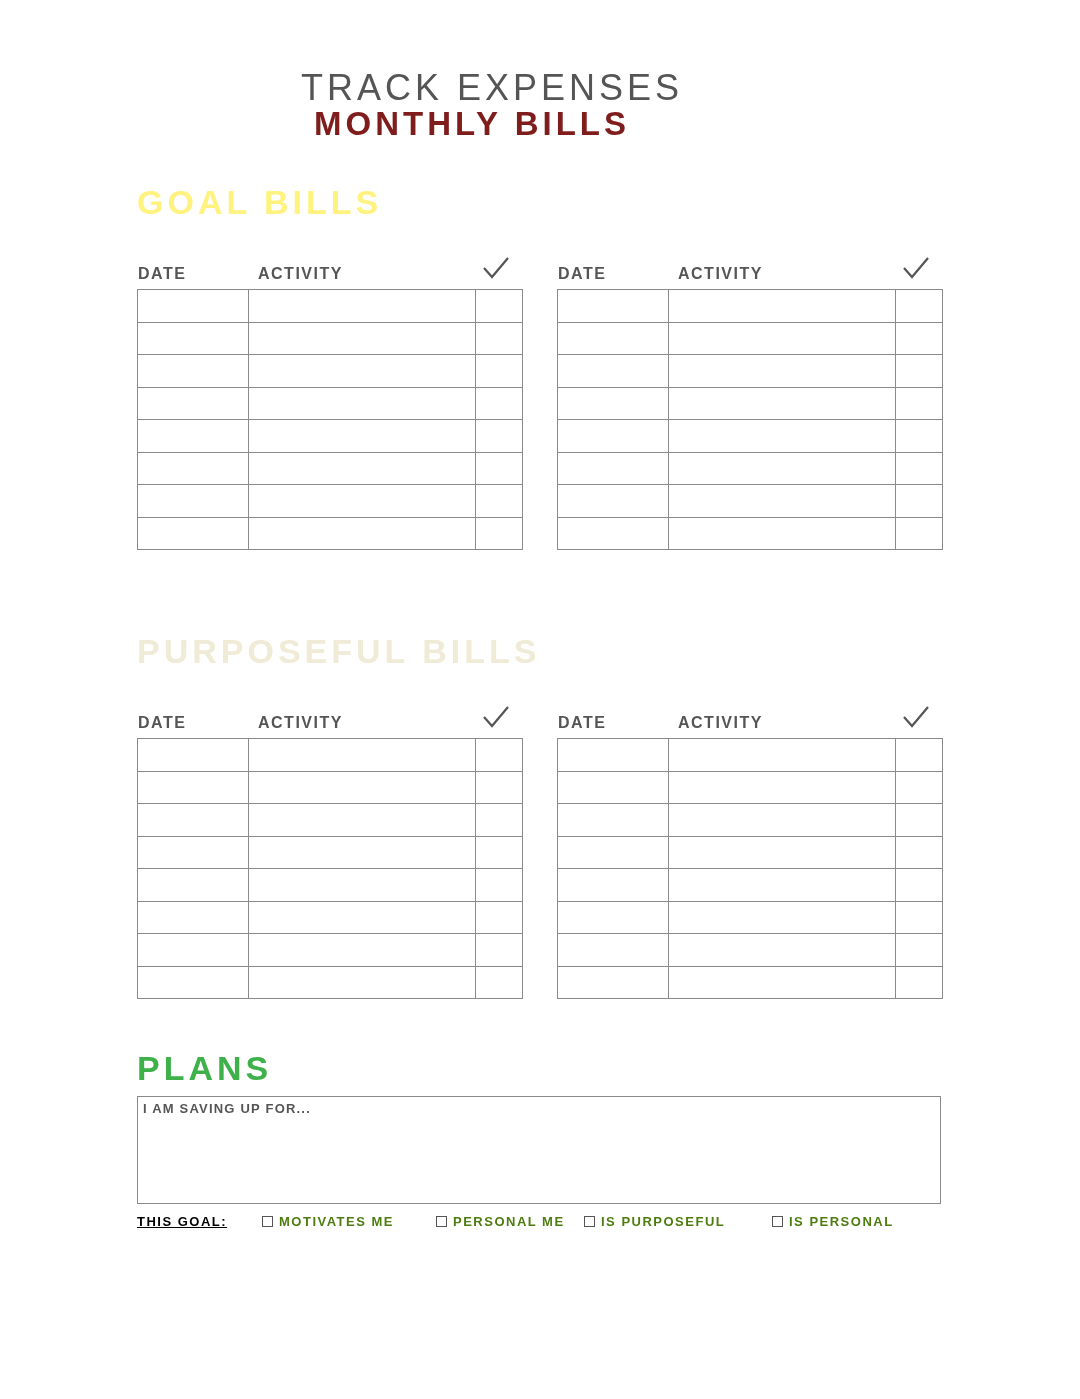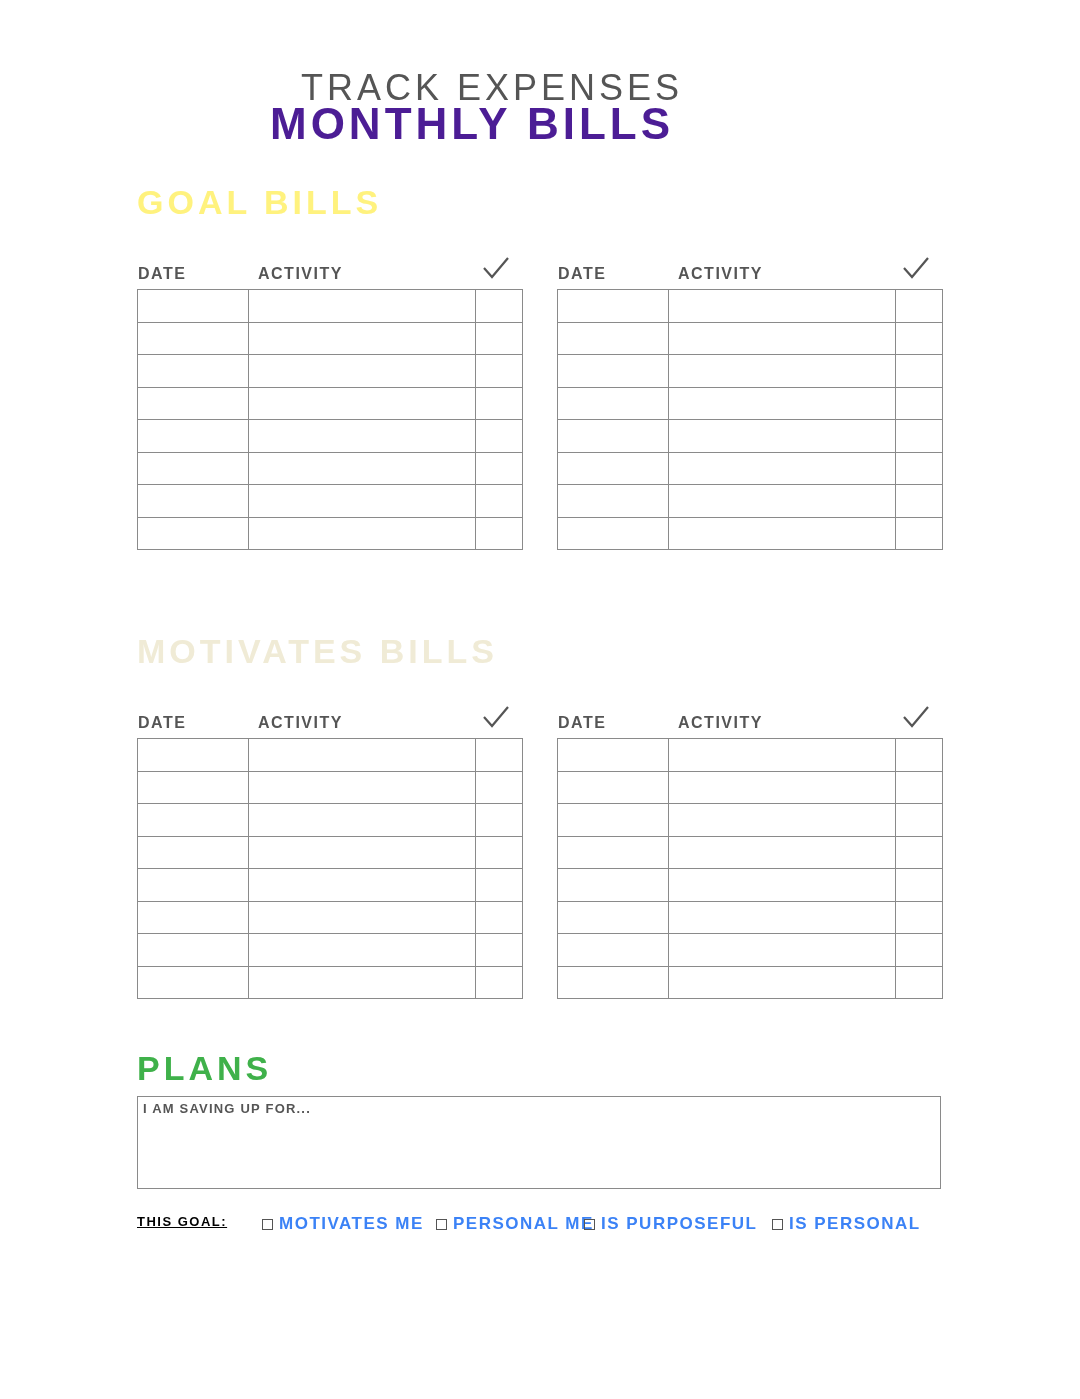--- a/index.html
+++ b/index.html
@@ -10,21 +10,21 @@
     }
     .abs { position: absolute; }
     .title-top {
       left: 0; width: 940px; top: 68px; text-align: center;
       font-size: 36px; letter-spacing: 4px; color: #555555; font-weight: normal;
       line-height: 40px;
       padding-left: 22px;
     }
     .title-main {
       left: 0; width: 944px; top: 104px; text-align: center;
-      font-size: 44px; letter-spacing: 4px; color: #4c1d95; font-weight: bold;
+      font-size: 33px; letter-spacing: 4px; color: #7f1d1d; font-weight: bold;
       line-height: 40px;
     }
     .section-title {
       left: 137px; font-size: 34px; font-weight: bold; letter-spacing: 4px;
       line-height: 40px;
     }
     .sec-fixed { top: 182px; color: #fff27e; }
     .sec-unexp { top: 631px; color: #f0ebd6; }
     .sec-plans { top: 1048px; color: #3fb14a; }
 
@@ -41,37 +41,37 @@
       border-collapse: collapse; width: 385px; table-layout: fixed;
     }
     table.grid td {
       border: 1px solid #8a8a8a; height: 31.5px; padding: 0;
     }
     table.grid col.c1 { width: 111px; }
     table.grid col.c2 { width: 227px; }
     table.grid col.c3 { width: 47px; }
 
     .plans-box {
-      left: 137px; top: 1096px; width: 804px; height: 93px;
+      left: 137px; top: 1096px; width: 804px; height: 108px;
       border: 1px solid #8a8a8a; box-sizing: border-box;
     }
     .plans-label {
       position: absolute; left: 5px; top: 4px; font-size: 13px; font-weight: bold;
       letter-spacing: 1.2px; color: #555555;
     }
     .goal-row { top: 1214px; left: 137px; height: 18px; width: 820px; }
     .goal-row .lead {
       position: absolute; left: 0; top: 0; font-size: 13px; font-weight: bold;
       letter-spacing: 1.5px; color: #000000; text-decoration: underline;
     }
     .goal-opt { position: absolute; top: 0; display: flex; align-items: center; gap: 6px; }
     .goal-opt .box {
       width: 9px; height: 9px; border: 1.3px solid #555555; display: inline-block;
     }
-    .goal-opt .txt { font-size: 17px; font-weight: bold; letter-spacing: 1.5px; color: #3b82f6; }
+    .goal-opt .txt { font-size: 13px; font-weight: bold; letter-spacing: 1.5px; color: #4d7c0f; }
   </style>
 </head>
 <body>
 
 <div class="abs title-top">TRACK EXPENSES</div>
 <div class="abs title-main">MONTHLY BILLS</div>
 
 <div class="abs section-title sec-fixed">GOAL BILLS</div>
 
 <div class="abs tbl" style="left:137px; top:255px;">
@@ -185,21 +185,21 @@
         </tr>
       <tr>
           <td></td>
           <td></td>
           <td></td>
         </tr>
     </tbody>
   </table>
 </div>
 
-<div class="abs section-title sec-unexp">MOTIVATES BILLS</div>
+<div class="abs section-title sec-unexp">PURPOSEFUL BILLS</div>
 
 <div class="abs tbl" style="left:137px; top:704px;">
   <div class="hdr">
     <span class="lbl date">DATE</span>
     <span class="lbl act">ACTIVITY</span>
     <svg class="chk" viewBox="0 0 30 26">
         <polyline points="3,13 11,22 27,3" fill="none" stroke="#555" stroke-width="2.2"></polyline>
       </svg>
   </div>
   <table class="grid">

